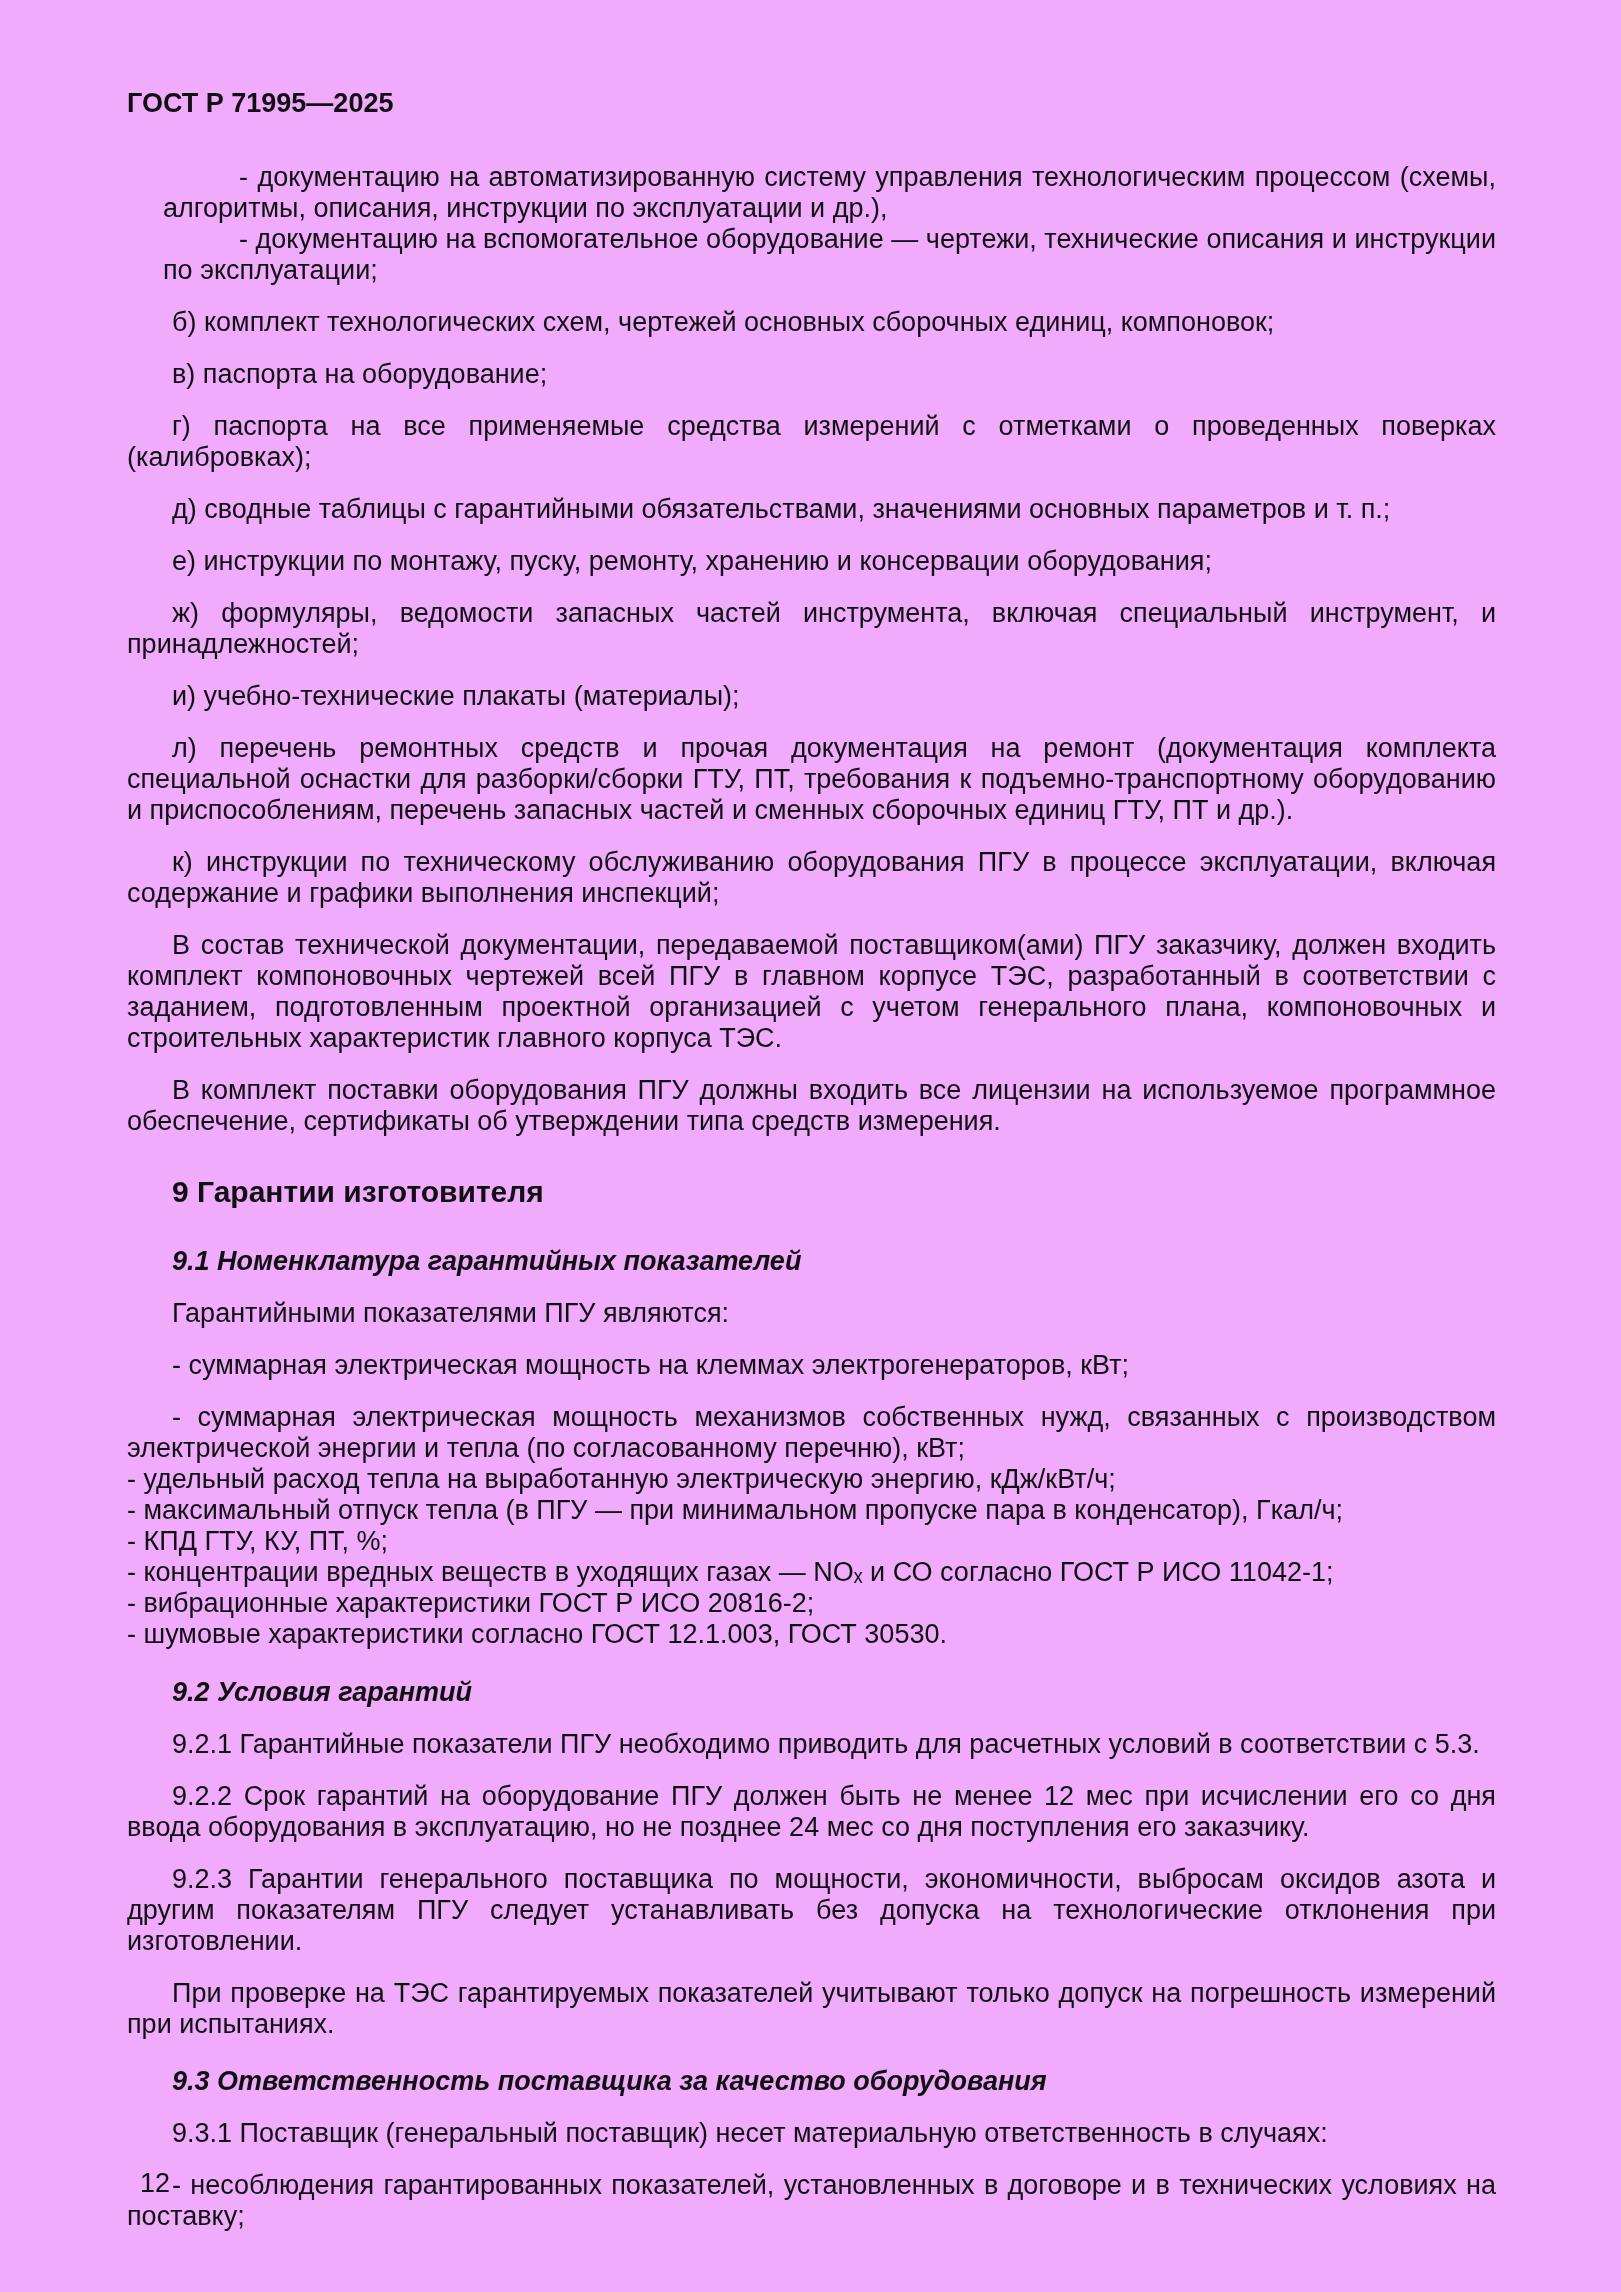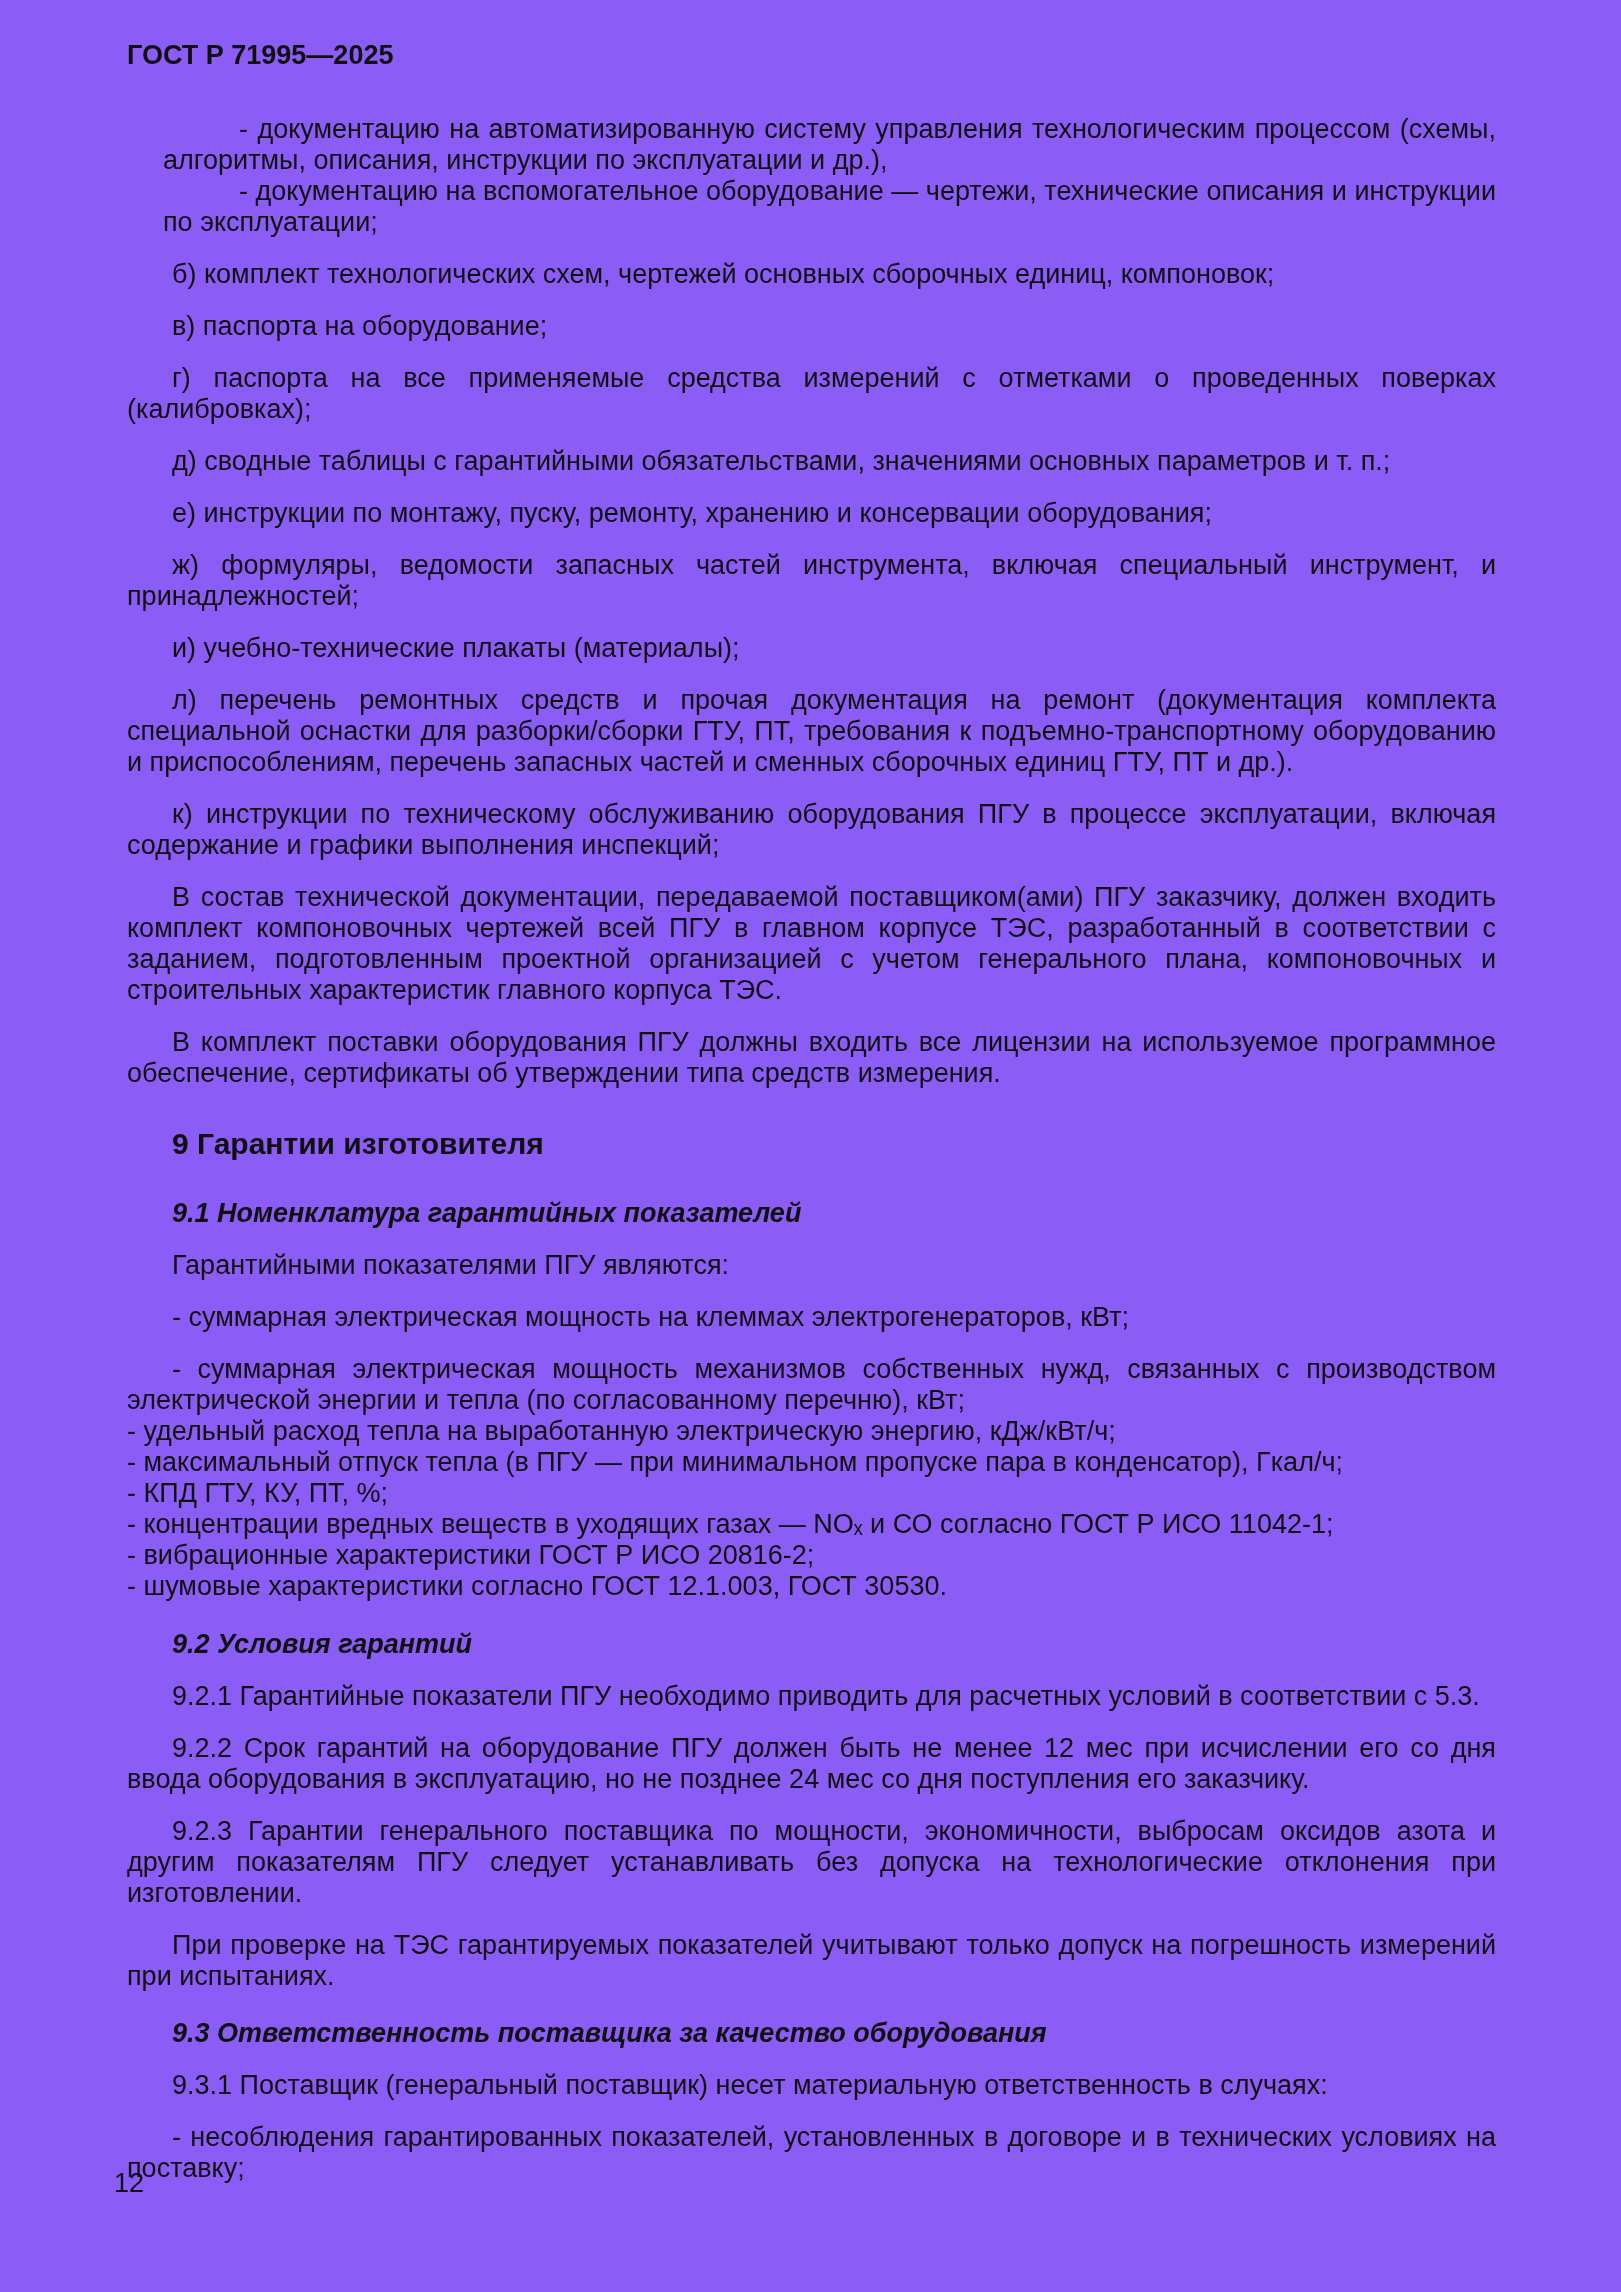--- a/index.html
+++ b/index.html
@@ -1,24 +1,24 @@
 <!DOCTYPE html>
 <html><head>
 <meta charset="utf-8">
 <style>
   * { box-sizing: border-box; }
   html, body { margin: 0; padding: 0; background: #ffffff; }
   .page {
     position: relative;
     width: 1621px;
     height: 2293px;
-    background: #8b5cf6;
+    background: #f0abfc;
     font-family: "Liberation Sans", sans-serif;
     color: #101010;
-    padding: 40px 125px 0 127px;
+    padding: 88px 125px 0 127px;
     overflow: hidden;
   }
   .doc-header {
     font-size: 27px;
     font-weight: bold;
     line-height: 31px;
     margin-bottom: 43px;
   }
   .doc-body p {
     margin: 0;
@@ -41,21 +41,21 @@
     font-weight: bold;
     font-size: 27px;
     line-height: 31px;
     text-align: left;
     text-indent: 45px;
     margin: 26.5px 0 13.7px 0;
     font-style: italic;
   }
   .doc-footer {
     position: absolute;
-    left: 114px;
+    left: 140px;
     bottom: 94px;
     font-size: 27px;
     line-height: 31px;
   }
 </style>
 </head>
 <body>
 
 <div class="page">
   <div class="doc-header">ГОСТ Р 71995—2025</div>

